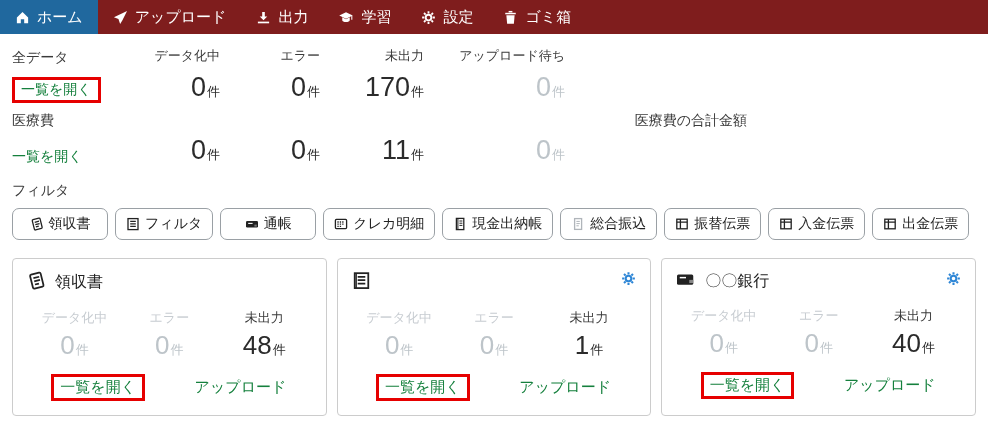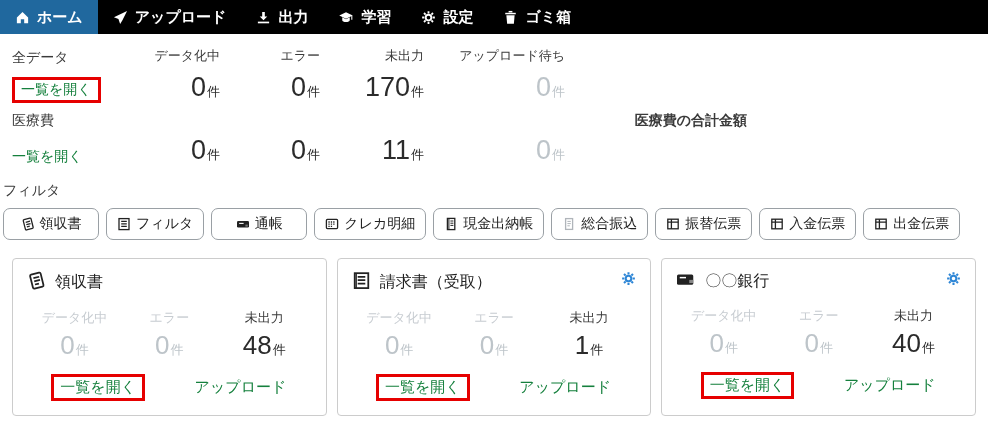--- a/index.html
+++ b/index.html
@@ -1,43 +1,43 @@
 <!DOCTYPE html>
 <html><head>
 <meta charset="utf-8">
 <style>
   * { margin:0; padding:0; box-sizing:border-box; }
   html,body { width:988px; height:424px; background:#fff; overflow:hidden;
     font-family:"Liberation Sans","DejaVu Sans",sans-serif; color:#2b2b2b; }
 
   
-  .nav { height:34px; background:#000000; display:flex; align-items:stretch;font-weight:bold; }
+  .nav { height:34px; background:#7f1d1d; display:flex; align-items:stretch; }
   .nav-item { display:flex; align-items:center; gap:7px; padding:0 15px;
     color:#fff; font-size:15px; cursor:pointer; white-space:nowrap; }
   .nav-item.active { background:#20689e; }
   .nav-item svg { display:block; }
 
   
   .stats { margin:13px 12px 0; }
   .srow { display:grid; grid-template-columns:130px 78px 100px 104px 141px 182px; align-items:end; }
   .hcell { font-size:13px; color:#3a3a3a; text-align:right; padding-bottom:2px; }
   .lcell { text-align:left; font-size:14px; color:#3a3a3a; }
   .vcell { display:flex; justify-content:flex-end; align-items:baseline; }
   .num  { font-size:27px; color:#2b2b2b; letter-spacing:0; }
   .unit { font-size:13px; color:#2b2b2b; margin-left:1px; }
   .gray .num, .gray .unit { color:#bdc4c9; }
   .vrow { min-height:36px; }
   .row2 { margin-top:9px; }
   .link { color:#15803d; font-size:14px; text-decoration:none; cursor:pointer; }
   .redbox { display:inline-block; border:3px solid #e60000; padding:1px 6px; }
-  .total-label { font-size:14px; color:#3a3a3a; text-align:right;font-weight:bold; }
+  .total-label { font-size:14px; color:#3a3a3a; text-align:right; }
   .total-value { font-size:26px; color:#2b2b2b; text-align:right; }
 
   
-  .filter { margin:16px 3px 0; }
+  .filter { margin:16px 12px 0; }
   .filter-title { font-size:14px; color:#3a3a3a; }
   .fbtns { margin-top:8px; display:flex; gap:7px; }
   .fbtn { height:32px; min-width:96px; background:#fff; border:1px solid #9aa0a5;
     border-radius:7px; display:inline-flex; align-items:center; justify-content:center;
     gap:5px; font-size:14px; color:#222; padding:0 10px; cursor:pointer; white-space:nowrap; }
   .fbtn svg { display:block; flex:none; }
 
   
   .cards { margin:18px 12px 0; display:flex; gap:10px; }
   .card { flex:1; height:158px; border:1px solid #ccc; border-radius:4px;
@@ -326,21 +326,20 @@
 
   <div class="card">
     <div class="card-title">
       <span><svg width="19" height="19" viewBox="0 0 14 14">
             <g fill="none" stroke="#222" stroke-width="1.3">
               <rect x="2" y="1.6" width="10" height="11"></rect>
               <path d="M4.2 4.3h5.6M4.2 6.8h5.6M4.2 9.3h5.6"></path>
               <path d="M3.1 1.6v11" stroke-width="1"></path>
             </g>
           </svg></span>
-      <span>請求書（受取）</span>
     </div>
     <span class="card-gear"><svg width="15" height="15" viewBox="0 0 16 16">
           <circle cx="8" cy="8" r="3" fill="none" stroke="#2e86d6" stroke-width="2.2"></circle>
           <g stroke="#2e86d6" stroke-width="2.2">
             <path d="M8 1.2v2.4M8 12.4v2.4M1.2 8h2.4M12.4 8h2.4M3.2 3.2l1.7 1.7M11.1 11.1l1.7 1.7M12.8 3.2l-1.7 1.7M4.9 11.1l-1.7 1.7"></path>
           </g>
         </svg></span>
     <div class="cstats">
       <div class="cstat">
           <div class="clabel">データ化中</div>

